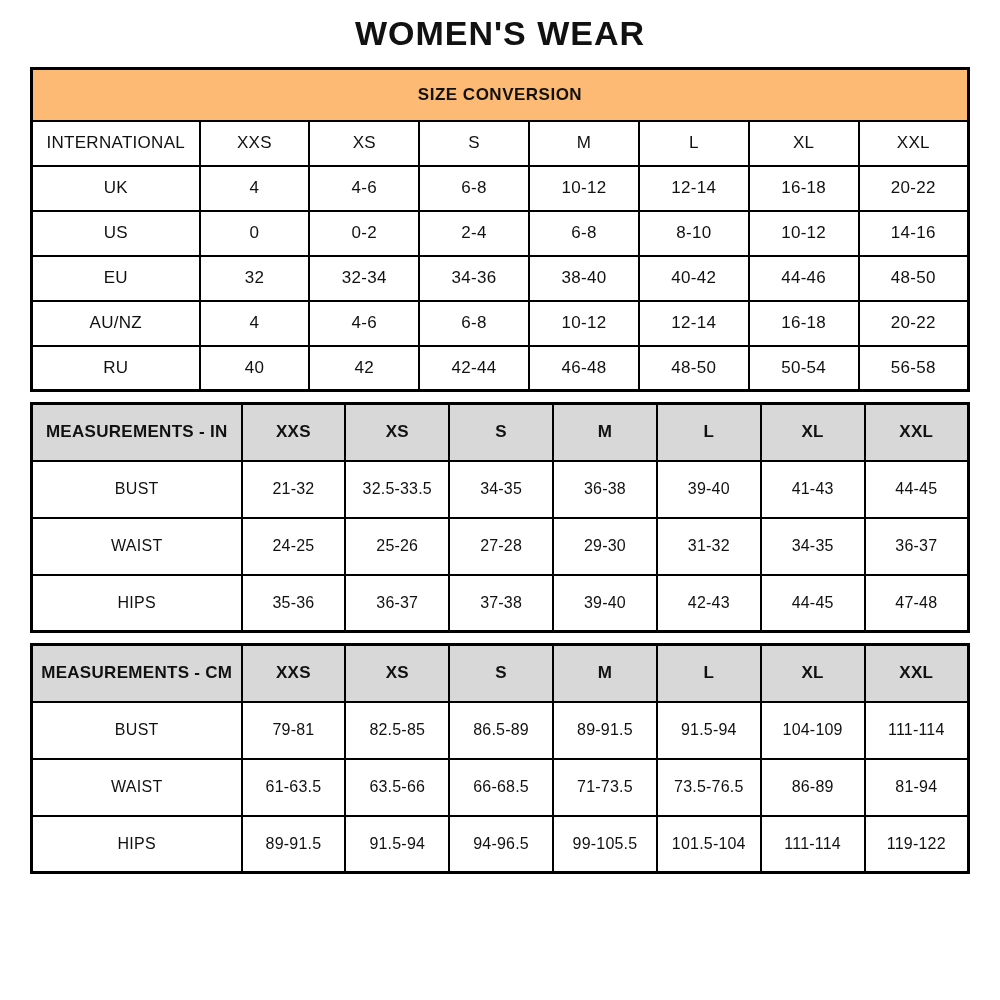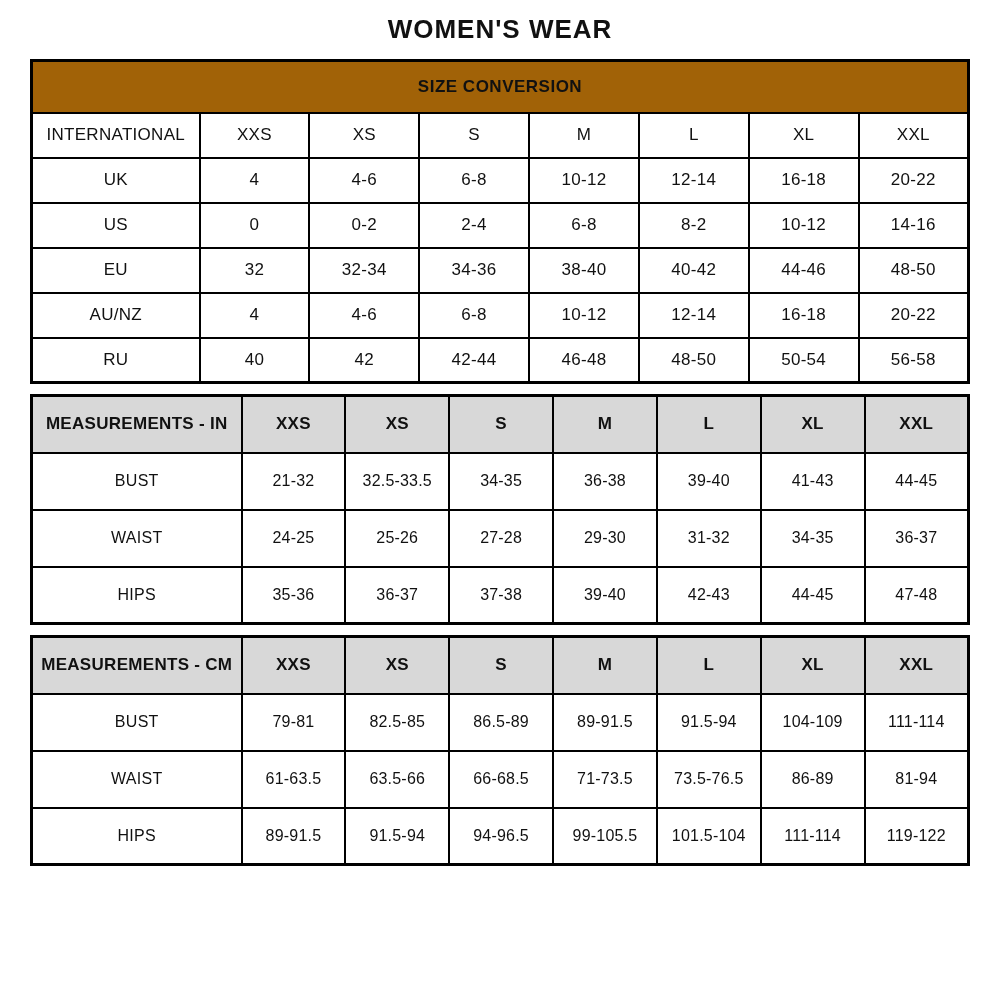--- a/index.html
+++ b/index.html
@@ -10,41 +10,41 @@
     color: #111111;
   }
   .page {
     width: 1000px;
     height: 1000px;
     padding: 14px 30px 15px 30px;
     background: #ffffff;
   }
   .title {
     text-align: center;
-    font-size: 26px;
+    font-size: 34px;
     font-weight: 700;
     letter-spacing: 1px;
     margin-bottom: 14px;
   }
   table {
     width: 940px;
     border-collapse: collapse;
     table-layout: fixed;
   }
   .tbl { border: 3px solid #000; margin-bottom: 10px; }
   th, td {
     border: 2px solid #000;
     text-align: center;
     vertical-align: middle;
     overflow: hidden;
   }
   
   .size-banner {
     height: 52px;
-    background: #a16207;
+    background: #fdba74;
     font-size: 17px;
     font-weight: 700;
     letter-spacing: 0.5px;
   }
   .sc-cell {
     height: 45px;
     font-size: 17px;
     font-weight: 400;
     letter-spacing: 0.3px;
   }
@@ -111,21 +111,21 @@
         <td class="sc-cell">12-14</td>
         <td class="sc-cell">16-18</td>
         <td class="sc-cell">20-22</td>
       </tr>
       <tr>
         <td class="sc-cell">US</td>
         <td class="sc-cell">0</td>
         <td class="sc-cell">0-2</td>
         <td class="sc-cell">2-4</td>
         <td class="sc-cell">6-8</td>
-        <td class="sc-cell">8-2</td>
+        <td class="sc-cell">8-10</td>
         <td class="sc-cell">10-12</td>
         <td class="sc-cell">14-16</td>
       </tr>
       <tr>
         <td class="sc-cell">EU</td>
         <td class="sc-cell">32</td>
         <td class="sc-cell">32-34</td>
         <td class="sc-cell">34-36</td>
         <td class="sc-cell">38-40</td>
         <td class="sc-cell">40-42</td>

